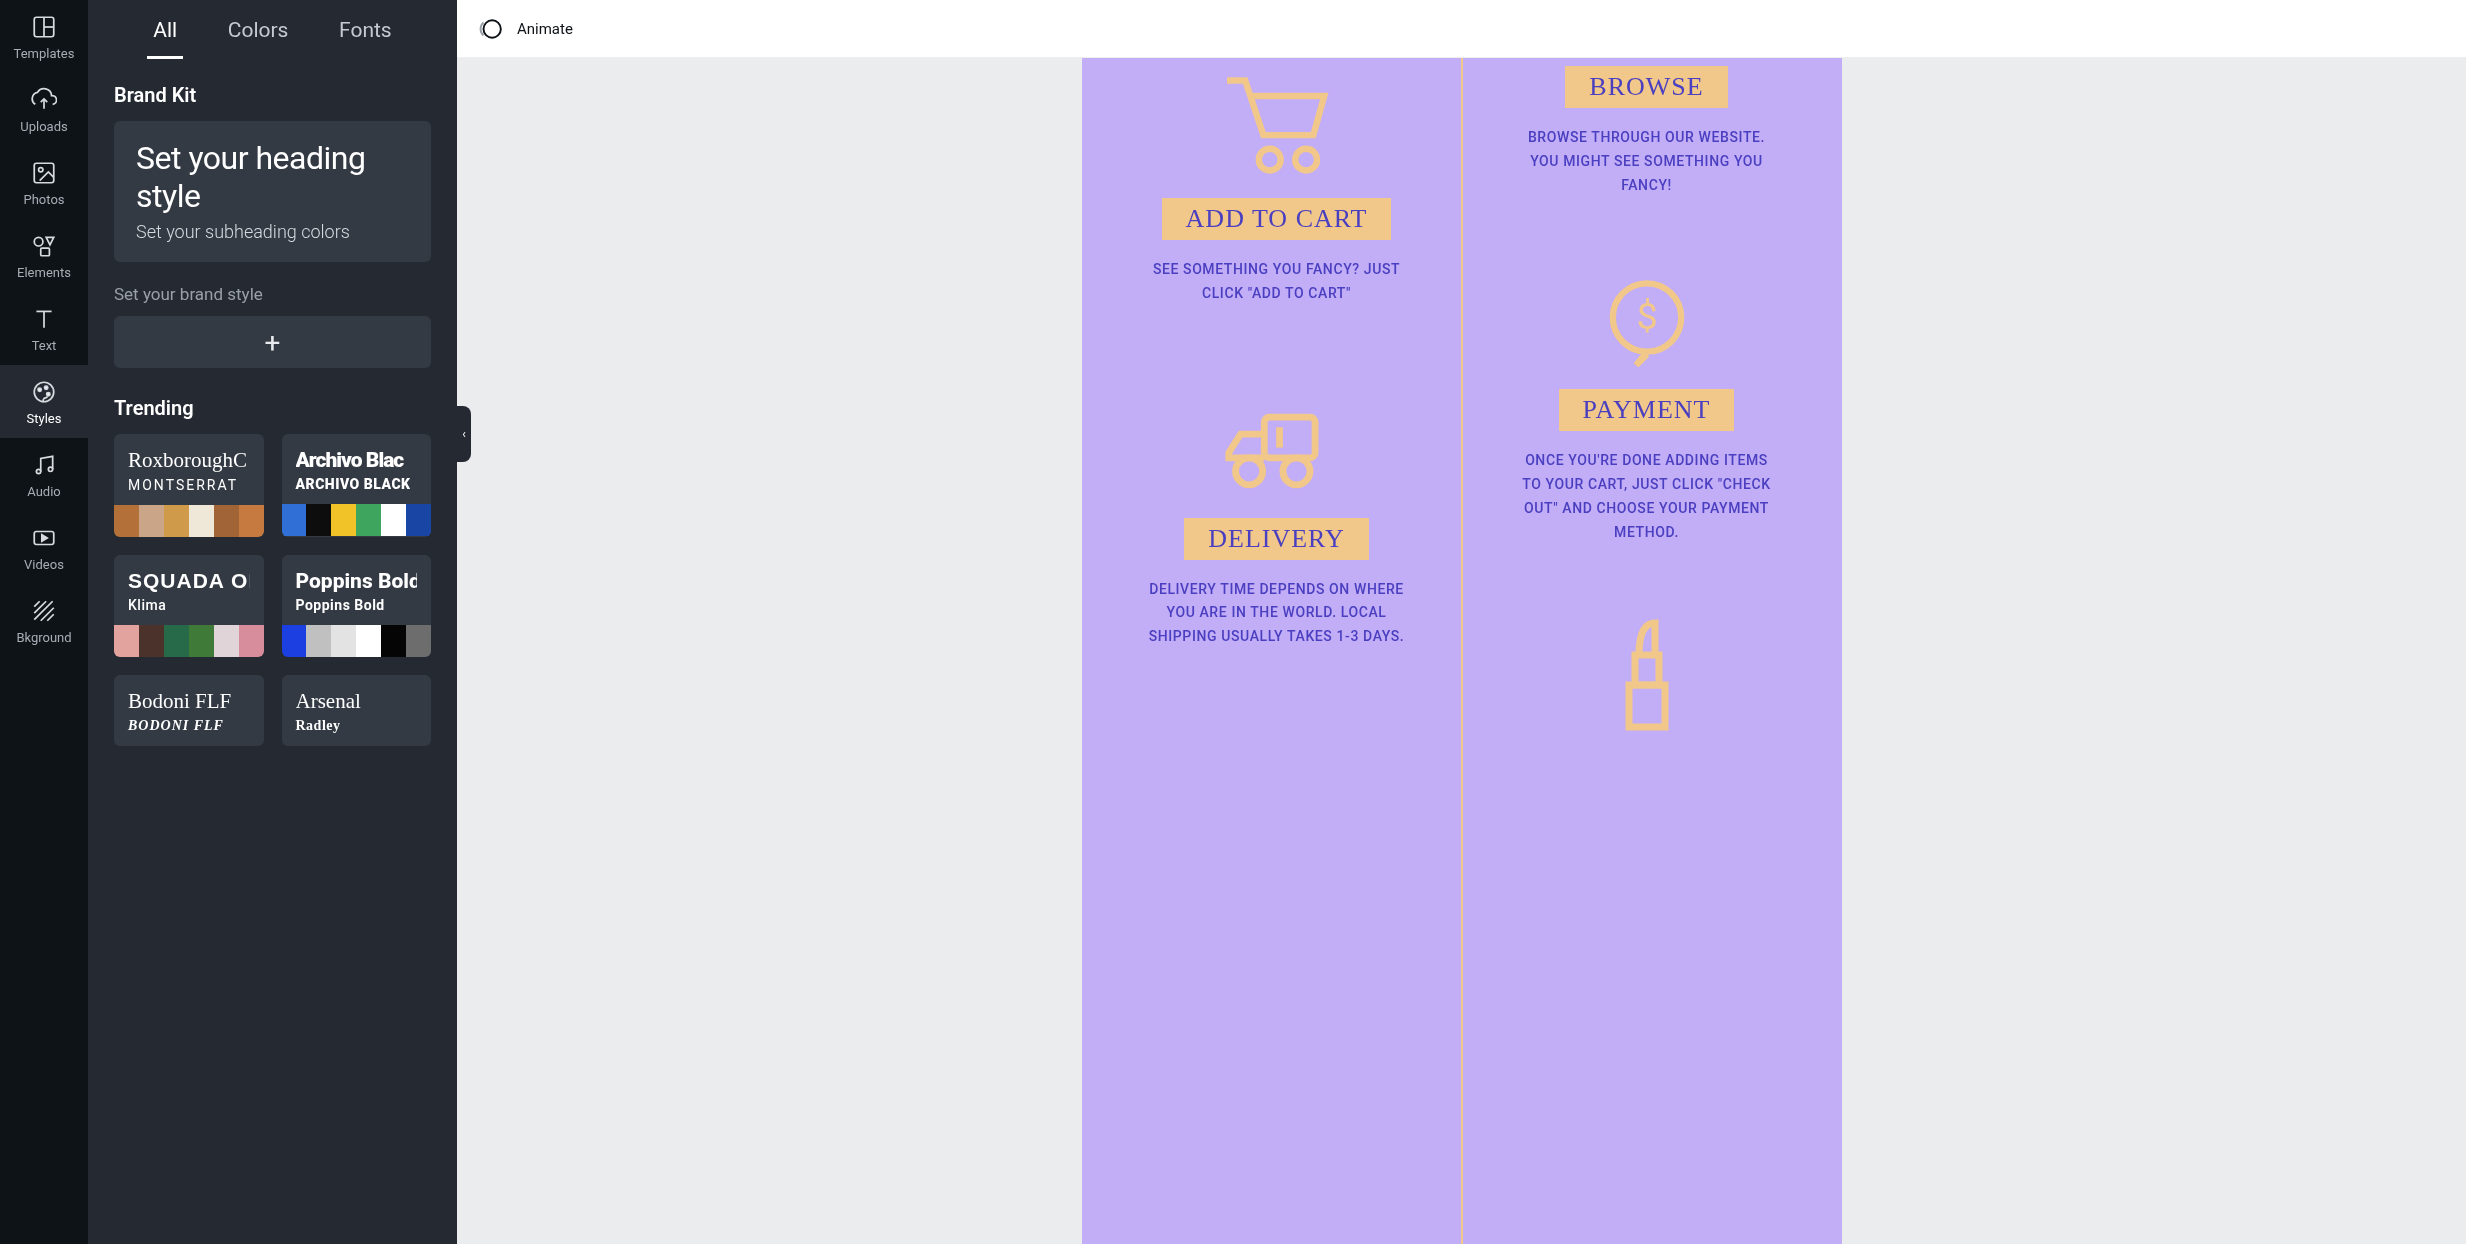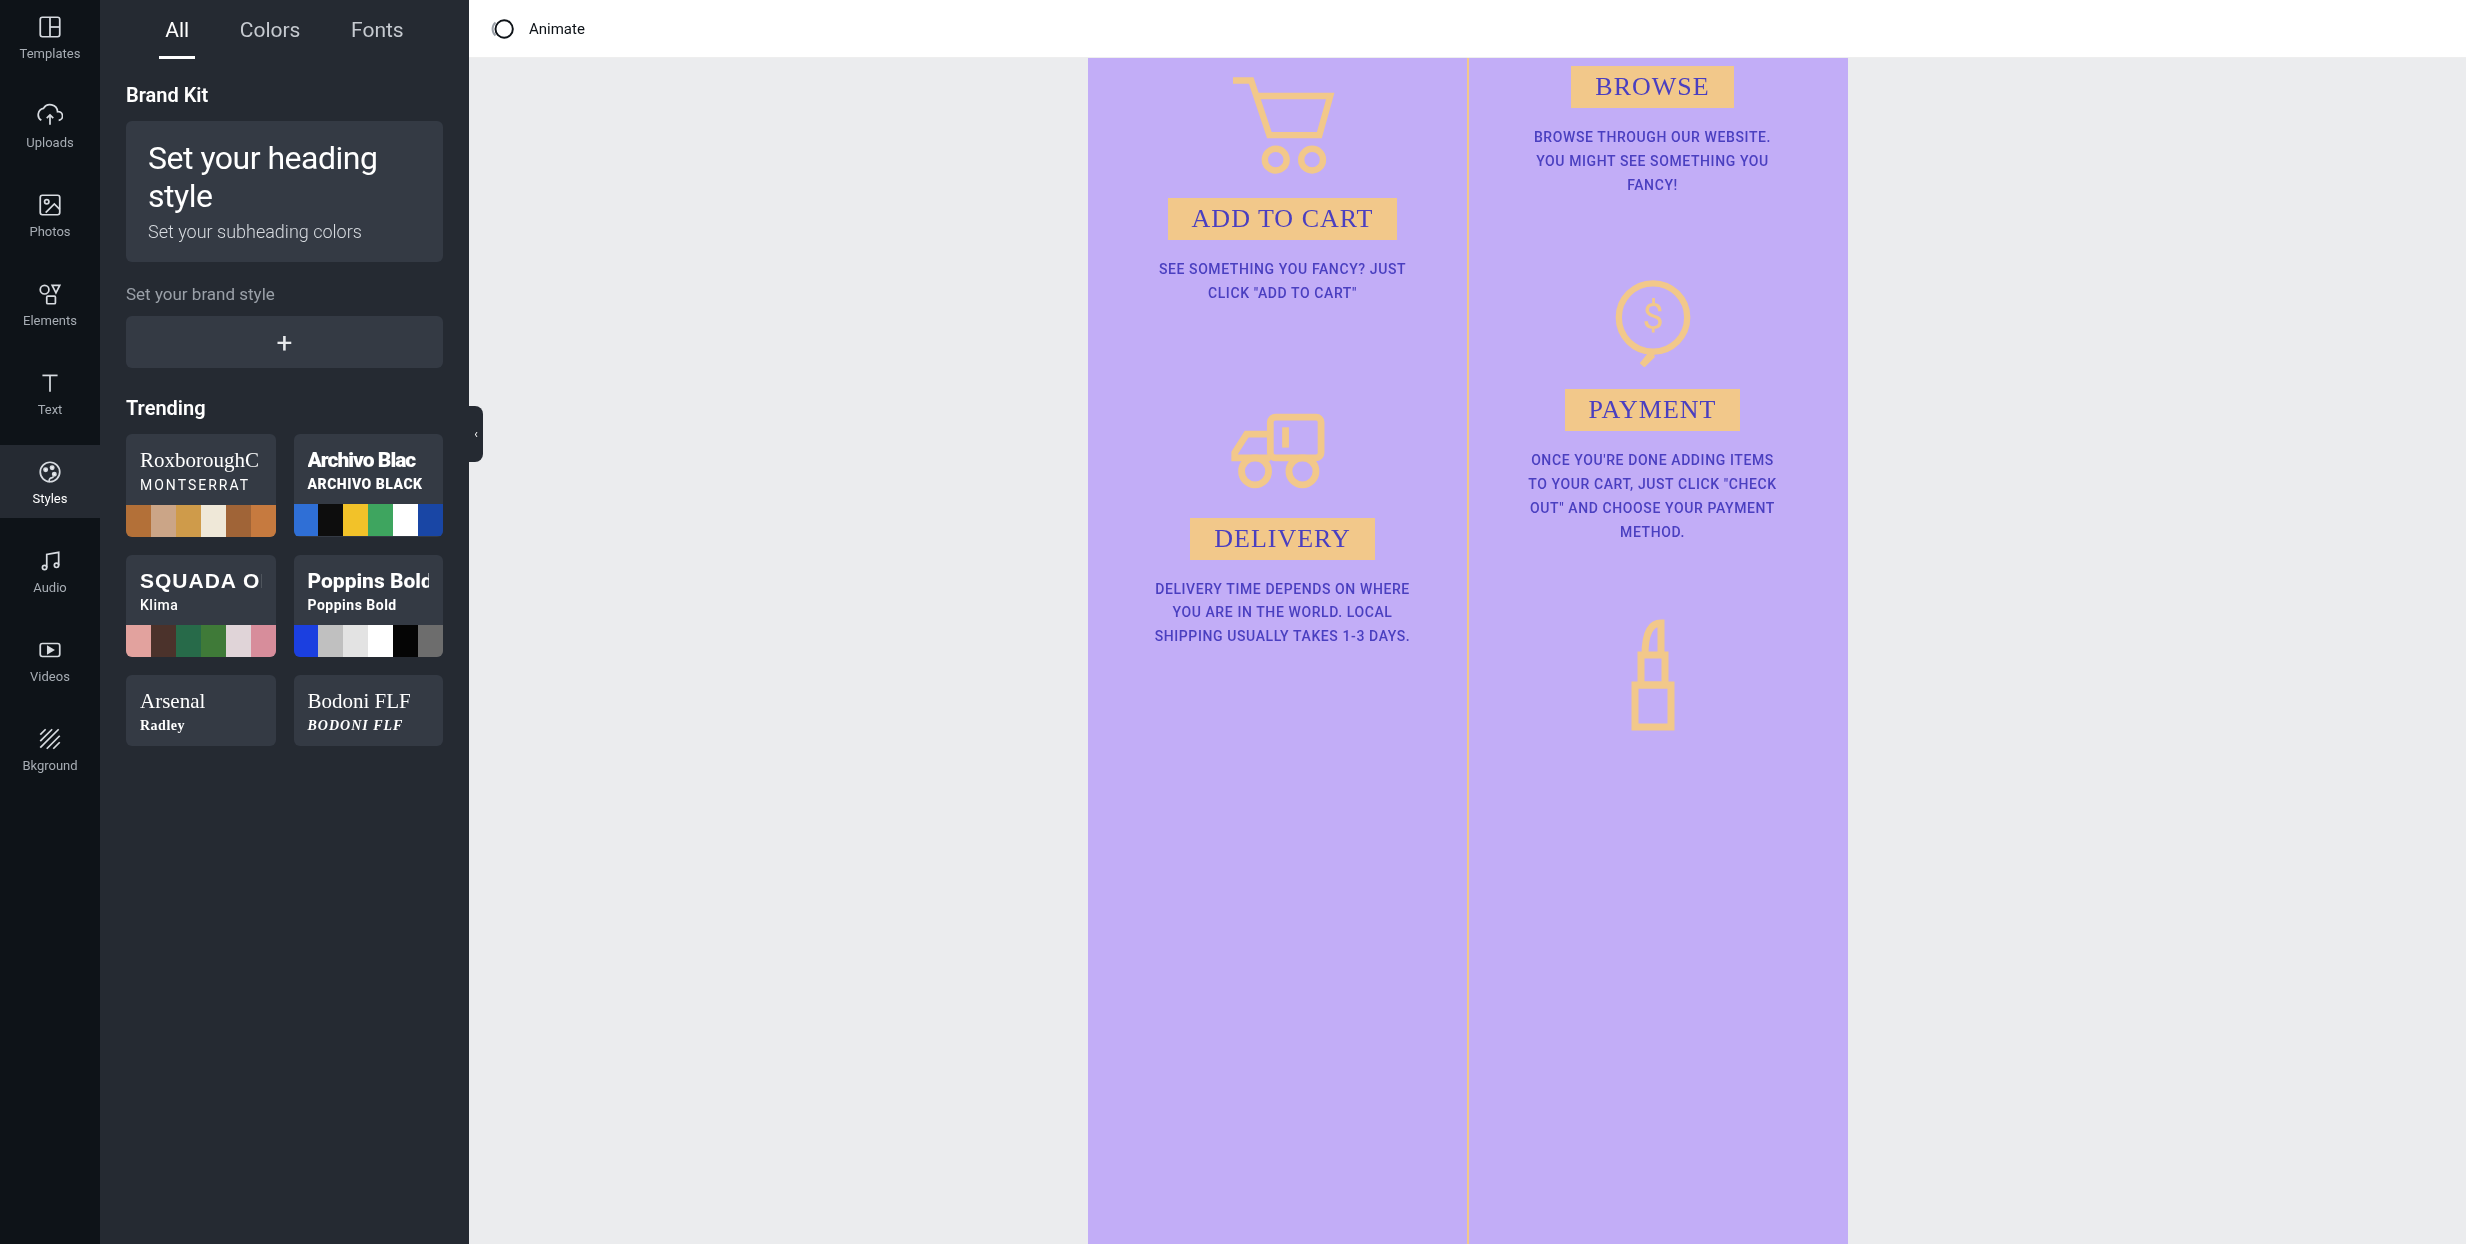--- a/index.html
+++ b/index.html
@@ -1,20 +1,20 @@
 <!DOCTYPE html>
 <html><head>
 <meta charset="utf-8">
 <style>
   * { box-sizing: border-box; margin: 0; padding: 0; font-family: -apple-system, BlinkMacSystemFont, "Segoe UI", Roboto, sans-serif; }
   html, body { width: 100%; height: 100%; background: #eee; }
   body { display: flex; overflow: hidden; }
 
   
-  .rail { width: 100px; background: #0e1318; display: flex; flex-direction: column; align-items: flex-start; color: #a7adb4; font-size: 13px; gap: 16px; }
+  .rail { width: 88px; background: #0e1318; display: flex; flex-direction: column; align-items: flex-start; color: #a7adb4; font-size: 13px; }
   .rail-item { width: 100%; padding: 14px 0 12px; display: flex; flex-direction: column; align-items: center; gap: 6px; cursor: pointer; }
   .rail-item.active { background: #252a32; color: #fff; }
   .rail-icon { width: 26px; height: 26px; stroke: #d7dbe0; fill: none; stroke-width: 1.6; }
 
   
   .panel { width: 369px; background: #252a32; color: #e8eaed; display: flex; flex-direction: column; position: relative; }
   .tabs { display: flex; justify-content: space-around; padding: 18px 40px 0; }
   .tab { color: #c6cad0; font-size: 21px; padding: 0 6px 14px; cursor: pointer; border-bottom: 3px solid transparent; }
   .tab.active { color: #fff; border-bottom-color: #fff; }
   .panel-body { padding: 18px 26px 0; overflow-y: auto; flex: 1; }
@@ -197,28 +197,28 @@
             <div class="swatch" style="background: rgb(27, 63, 224);"></div>
             <div class="swatch" style="background: rgb(192, 192, 192);"></div>
             <div class="swatch" style="background: rgb(227, 227, 227);"></div>
             <div class="swatch" style="background: rgb(255, 255, 255);"></div>
             <div class="swatch" style="background: rgb(5, 5, 5);"></div>
             <div class="swatch" style="background: rgb(109, 109, 109);"></div>
           </div>
         </div>
         <div class="style-card">
           <div class="fonts">
+            <div class="primary" style="font-family:'Didot',Georgia,serif;font-weight:400;">Bodoni FLF</div>
+            <div class="secondary" style="font-family:'Didot',Georgia,serif;font-style:italic;letter-spacing:1px;">BODONI FLF</div>
+          </div>
+        </div>
+        <div class="style-card">
+          <div class="fonts">
             <div class="primary" style="font-family:Georgia,serif;font-weight:400;">Arsenal</div>
             <div class="secondary" style="font-family:Georgia,serif;">Radley</div>
-          </div>
-        </div>
-        <div class="style-card">
-          <div class="fonts">
-            <div class="primary" style="font-family:'Didot',Georgia,serif;font-weight:400;">Bodoni FLF</div>
-            <div class="secondary" style="font-family:'Didot',Georgia,serif;font-style:italic;letter-spacing:1px;">BODONI FLF</div>
           </div>
         </div>
       </div>
   </div>
   <div class="collapse-handle">‹</div>
 </div>
 
 <div class="main">
   <div class="topbar">
     <svg class="anim-icon" viewBox="0 0 24 24" fill="none" stroke="#0e1318" stroke-width="1.8">

